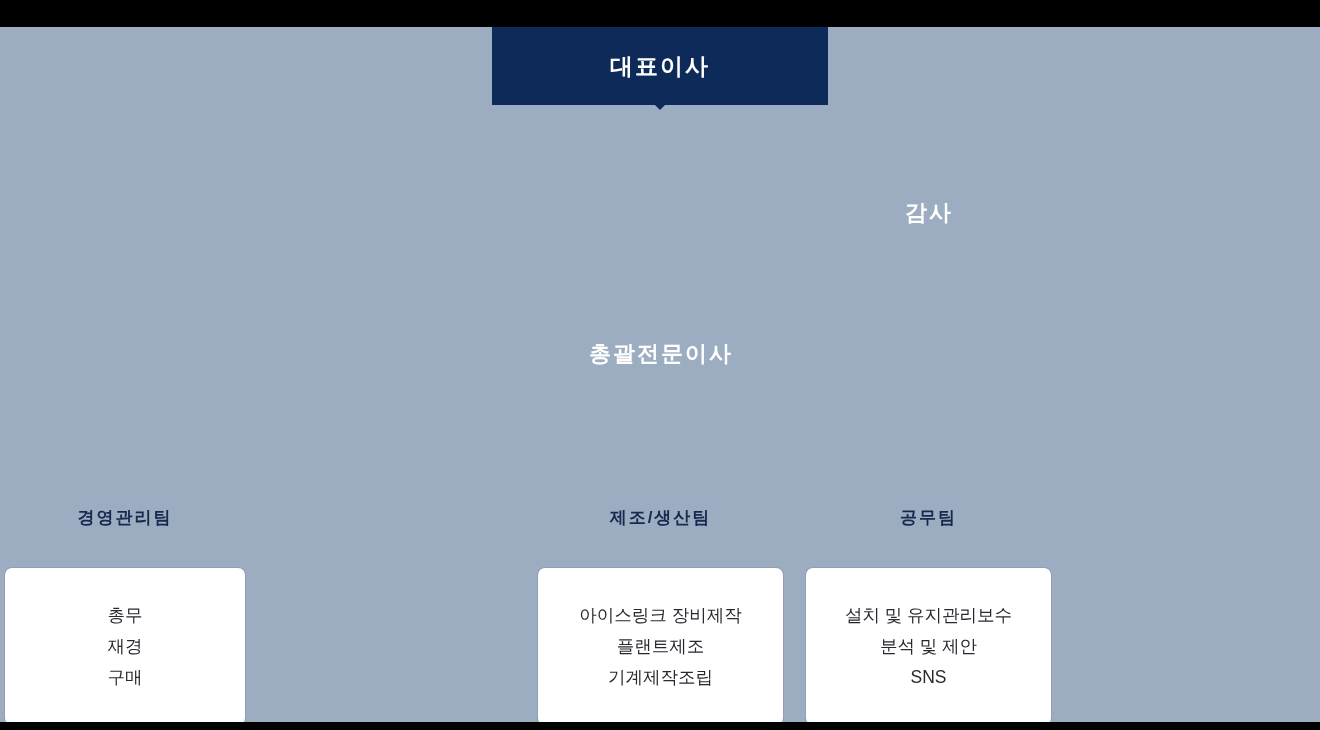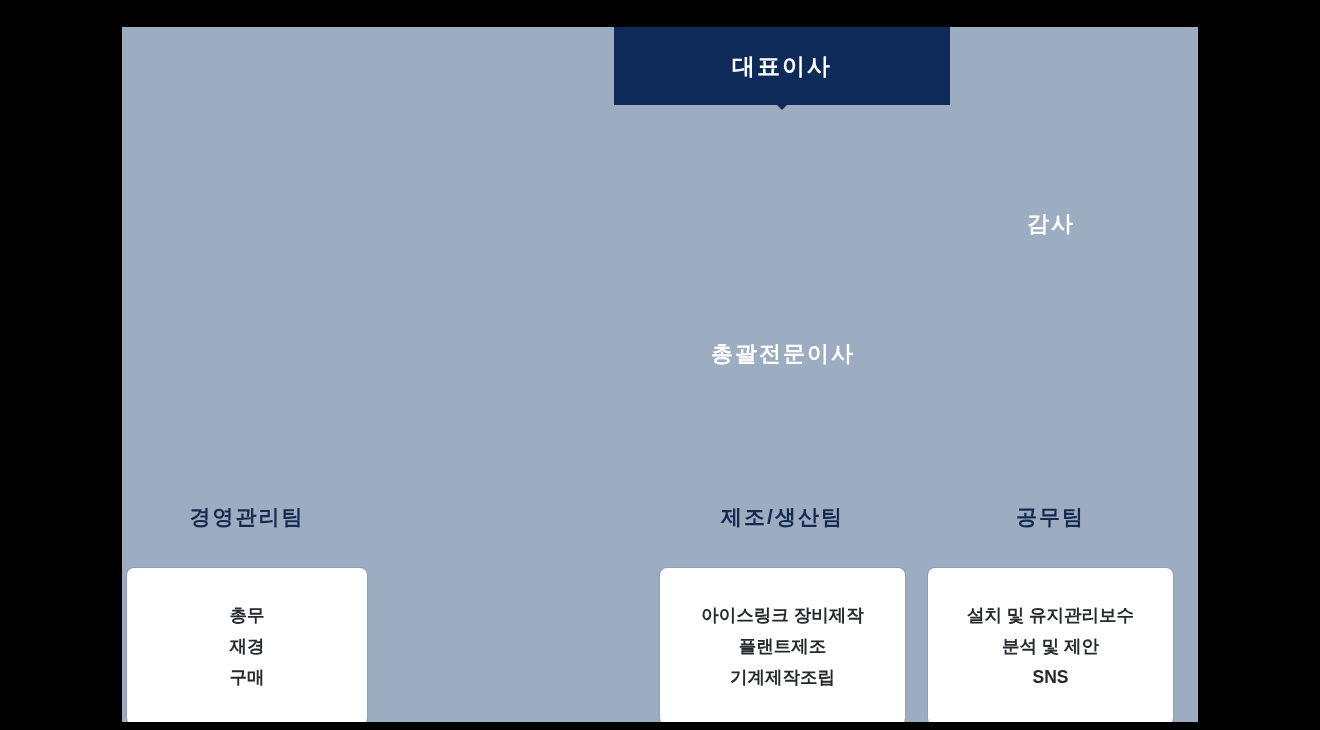--- a/index.html
+++ b/index.html
@@ -2,21 +2,21 @@
 <html style="--background: #9dadc1; --bar: #000000; --ceo-box-bg: #0e2a58; --ceo-text: #ffffff; --label-light: #ffffff; --team-title: #16294e; --card-bg: #ffffff; --card-text: #26292e;"><head>
 <meta charset="utf-8">
 <style>
   html, body { margin: 0; padding: 0; }
   body {
     font-family: "Liberation Sans", "DejaVu Sans", sans-serif;
     background: #000;
   }
   .stage {
     position: relative;
-    width: 1076px;
+    width: 1320px;
     height: 730px;
     background: var(--background, #9dadc1);
     overflow: hidden;
     margin: 0 auto;
   }
   .bar {
     position: absolute;
     left: 0;
     width: 100%;
     background: var(--bar, #000000);
@@ -52,37 +52,37 @@
 
   .float-label {
     position: absolute;
     color: var(--label-light, #ffffff);
     font-size: 22px;
     font-weight: bold;
     transform: translate(-50%, -50%);
     white-space: nowrap;
     letter-spacing: 2px;
   }
-  .label-auditor { left: 929px; top: 224px; }
+  .label-auditor { left: 929px; top: 213px; }
   .label-executive { left: 661px; top: 327px; margin-top: 27px; }
 
   .team { position: absolute; top: 497px; }
   .team-1 { left: 5px;    width: 240px; }
   .team-2 { left: 270px;  width: 243px; }
   .team-3 { left: 538px;  width: 245px; }
   .team-4 { left: 806px;  width: 245px; }
   .team-5 { left: 1072px; width: 245px; }
 
   .team-title {
     height: 40px;
     display: flex;
     align-items: center;
     justify-content: center;
     color: var(--team-title, #16294e);
-    font-size: 21px;
+    font-size: 17px;
     font-weight: bold;
     letter-spacing: 2px;
     white-space: nowrap;
   }
   .team-card {
     position: absolute;
     top: 71px;
     left: 0;
     right: 0;
     height: 157px;
@@ -90,21 +90,20 @@
     border-radius: 7px;
     box-shadow: 0 0 0 1px rgba(120,135,160,0.35);
     display: flex;
     flex-direction: column;
     align-items: center;
     justify-content: center;
     color: var(--card-text, #26292e);
     font-size: 17.5px;
     line-height: 31px;
     text-align: center;
-    font-weight: bold;
   }
   .team-item { display: block; white-space: nowrap; }
 </style>
 </head>
 <body>
 
 <div class="stage">
 
   <div class="bar bar-top"></div>
 

